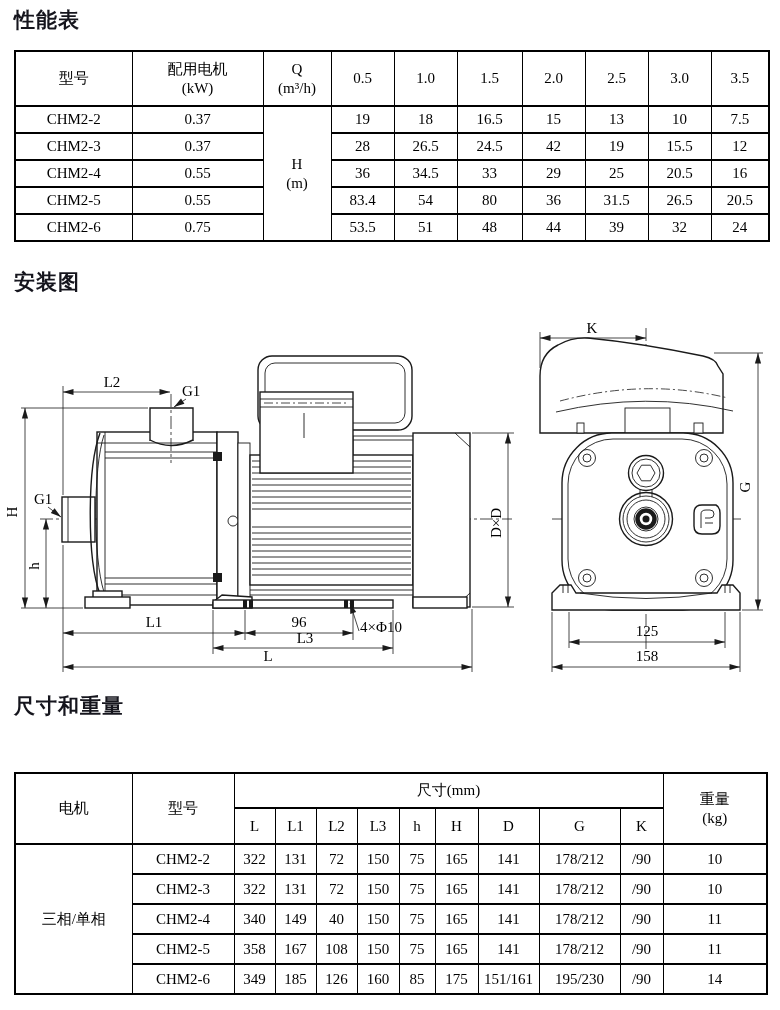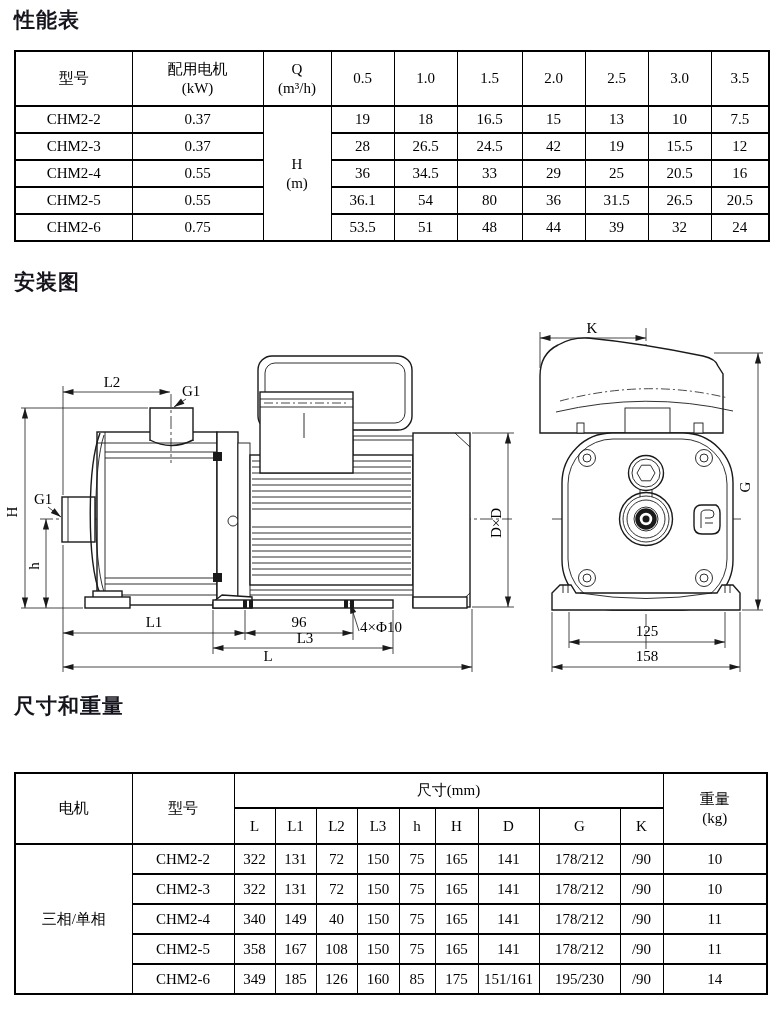--- a/index.html
+++ b/index.html
@@ -102,21 +102,21 @@
     <td>34.5</td>
     <td>33</td>
     <td>29</td>
     <td>25</td>
     <td>20.5</td>
     <td>16</td>
   </tr>
   <tr class="data">
     <td>CHM2-5</td>
     <td>0.55</td>
-    <td>36.1</td>
+    <td>83.4</td>
     <td>54</td>
     <td>80</td>
     <td>36</td>
     <td>31.5</td>
     <td>26.5</td>
     <td>20.5</td>
   </tr>
   <tr class="data">
     <td>CHM2-6</td>
     <td>0.75</td>

